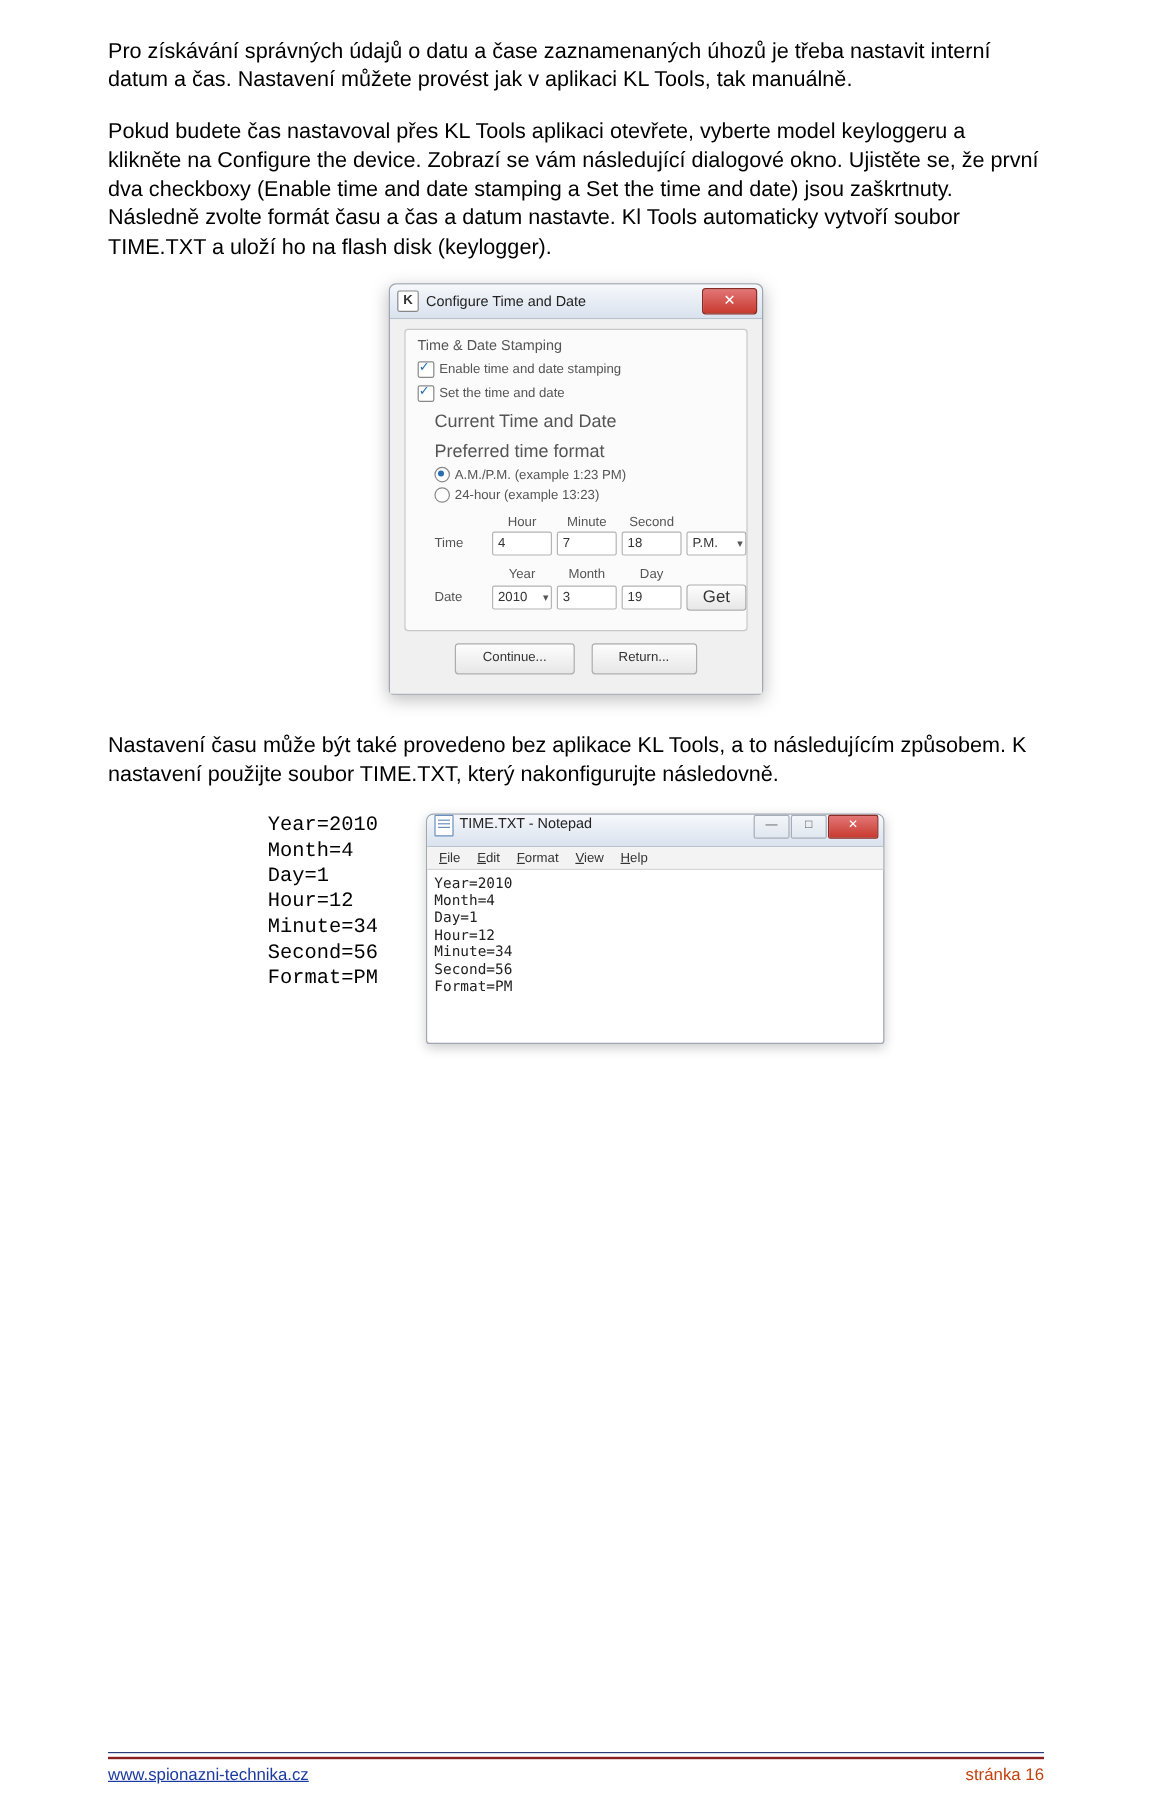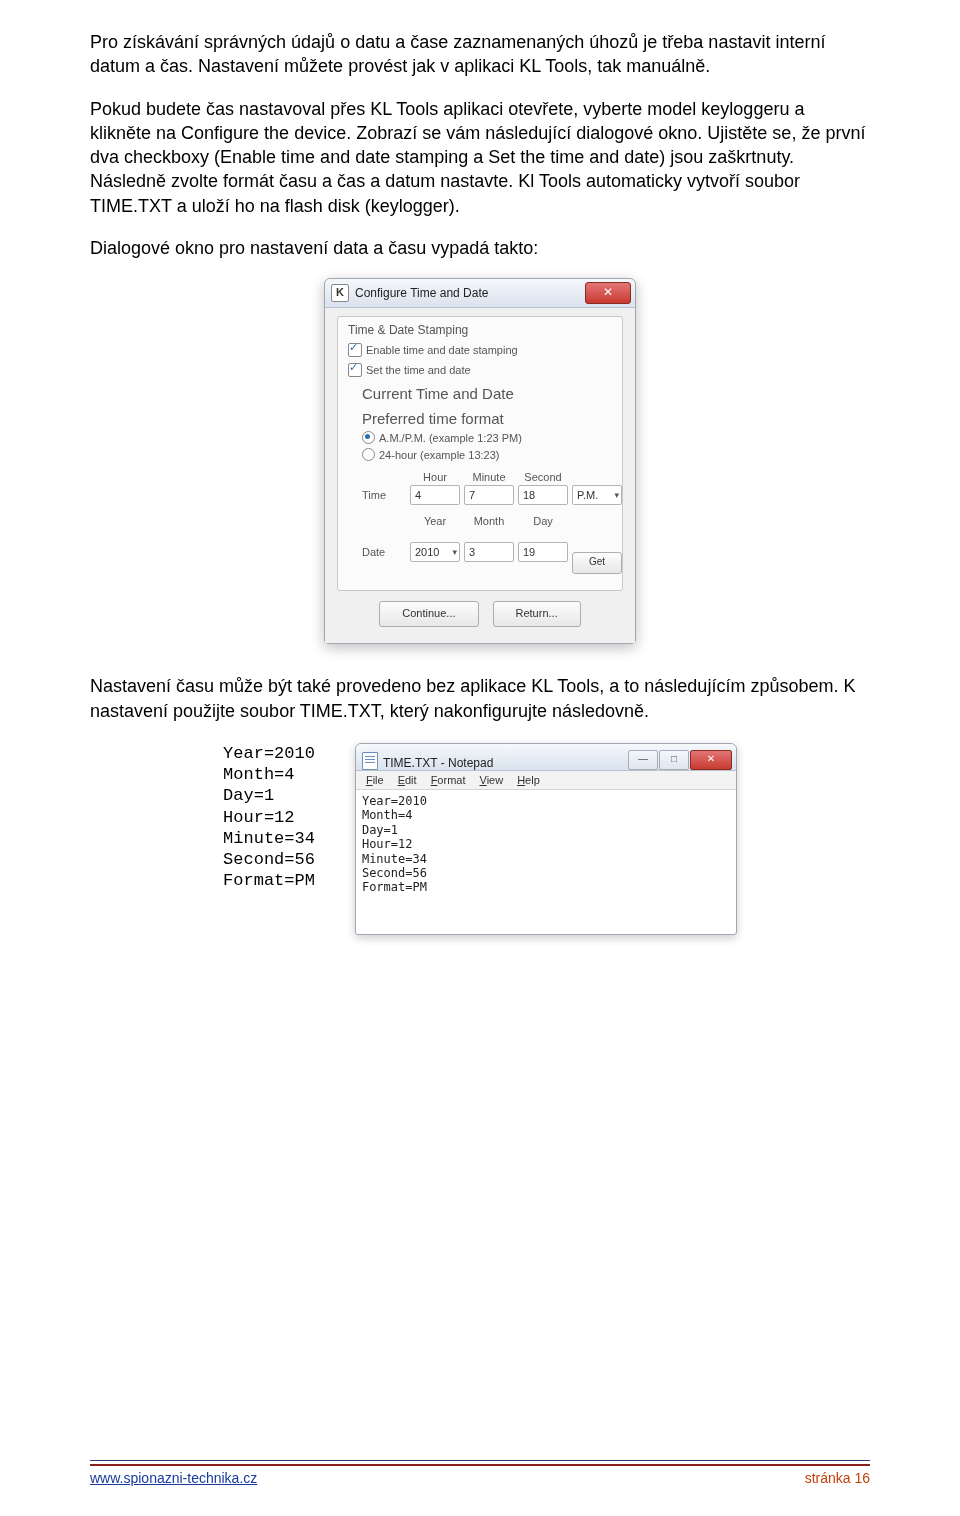--- a/index.html
+++ b/index.html
@@ -198,26 +198,25 @@
     right: 2px;
     top: 0;
     font-size: 9px;
     color: #555;
   }
   .btn-small {
     border: 1px solid #adadad;
     background: linear-gradient(#fdfdfd, #e7e7e7);
     height: 20px;
     line-height: 18px;
-    font-size: 10px;
+    font-size: 14px;
     text-align: center;
     border-radius: 3px;
     color: #333;
     cursor: pointer;
-    margin-top: 23px;
   }
   .dialog-buttons {
     display: flex;
     justify-content: center;
     gap: 14px;
     padding: 10px 0 4px 0;
   }
   .dlg-btn {
     border: 1px solid #adadad;
     background: linear-gradient(#fdfdfd, #e7e7e7);
@@ -250,21 +249,21 @@
     box-shadow: 0 3px 10px rgba(0,0,0,0.2);
     font-family: "Segoe UI", Tahoma, sans-serif;
     background: #fff;
   }
   .notepad-titlebar {
     height: 26px;
     background: linear-gradient(#f6f8fb, #d9e2ee);
     border-bottom: 1px solid #b8c2cf;
     border-radius: 6px 6px 0 0;
     display: flex;
-    align-items: flex-end;
+    align-items: flex-start;
     padding: 0 4px 0 6px;
   }
   .notepad-icon {
     width: 14px;
     height: 16px;
     background: #fff;
     border: 1px solid #6a8fbd;
     border-radius: 1px;
     margin-right: 5px;
     position: relative;
@@ -352,21 +351,20 @@
   .footer-page {
     color: #c2410c;
   }
 </style>
 </head>
 <body>
 
 <div class="page">
   <p class="doc-para">Pro získávání správných údajů o datu a čase zaznamenaných úhozů je třeba nastavit interní datum a čas. Nastavení můžete provést jak v aplikaci KL Tools, tak manuálně.</p>
   <p class="doc-para">Pokud budete čas nastavoval přes KL Tools aplikaci otevřete, vyberte model keyloggeru a klikněte na Configure the device. Zobrazí se vám následující dialogové okno. Ujistěte se, že první dva checkboxy (Enable time and date stamping a Set the time and date) jsou zaškrtnuty. Následně zvolte formát času a čas a datum nastavte. Kl Tools automaticky vytvoří soubor TIME.TXT a uloží ho na flash disk (keylogger).</p>
-  <p class="doc-para">Dialogové okno pro nastavení data a času vypadá takto:</p>
 
   <div class="center-wrap">
     <div class="dialog">
       <div class="dialog-titlebar">
         <div class="dialog-icon">K</div>
         <div class="dialog-title">Configure Time and Date</div>
         <div class="dialog-close">✕</div>
       </div>
       <div class="dialog-body">
         <div class="fieldset">

